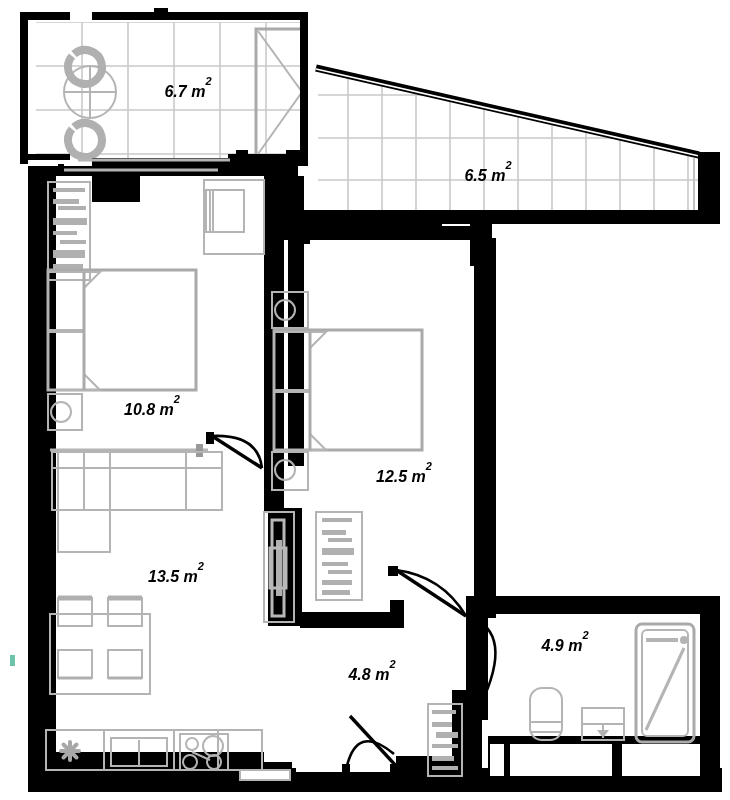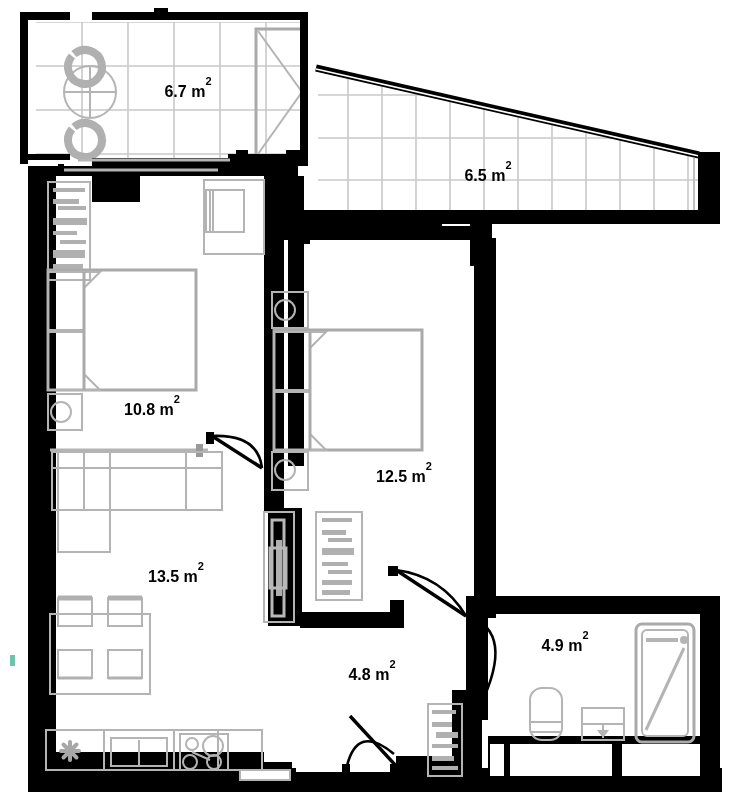--- a/index.html
+++ b/index.html
@@ -1,21 +1,21 @@
 <!DOCTYPE html>
 <html><head>
 <meta charset="utf-8">
 <title>Floor Plan</title>
 <style>
   html,body{margin:0;padding:0;background:#ffffff;}
   body{
     font-family:"Liberation Sans","DejaVu Sans",sans-serif;
     width:730px;height:800px;overflow:hidden;position:relative;
   }
-  #plan-root{position:relative;width:730px;height:800px;background:#ffffff;}
+  #plan-root{position:relative;width:730px;height:800px;background:#ffffff;font-style:italic;}
   svg#floorplan{display:block;width:730px;height:800px;}
   .area-label{
     font-family:"Liberation Sans","DejaVu Sans",sans-serif;
     font-weight:bold;font-size:16px;fill:#000000;
     text-anchor:middle;dominant-baseline:middle;
     paint-order:stroke;
   }
   .area-label tspan.sup{font-size:11px;baseline-shift:super;}
   .wall{fill:#000000;}
   .furn{fill:none;stroke:#aaaaaa;stroke-width:3;}

